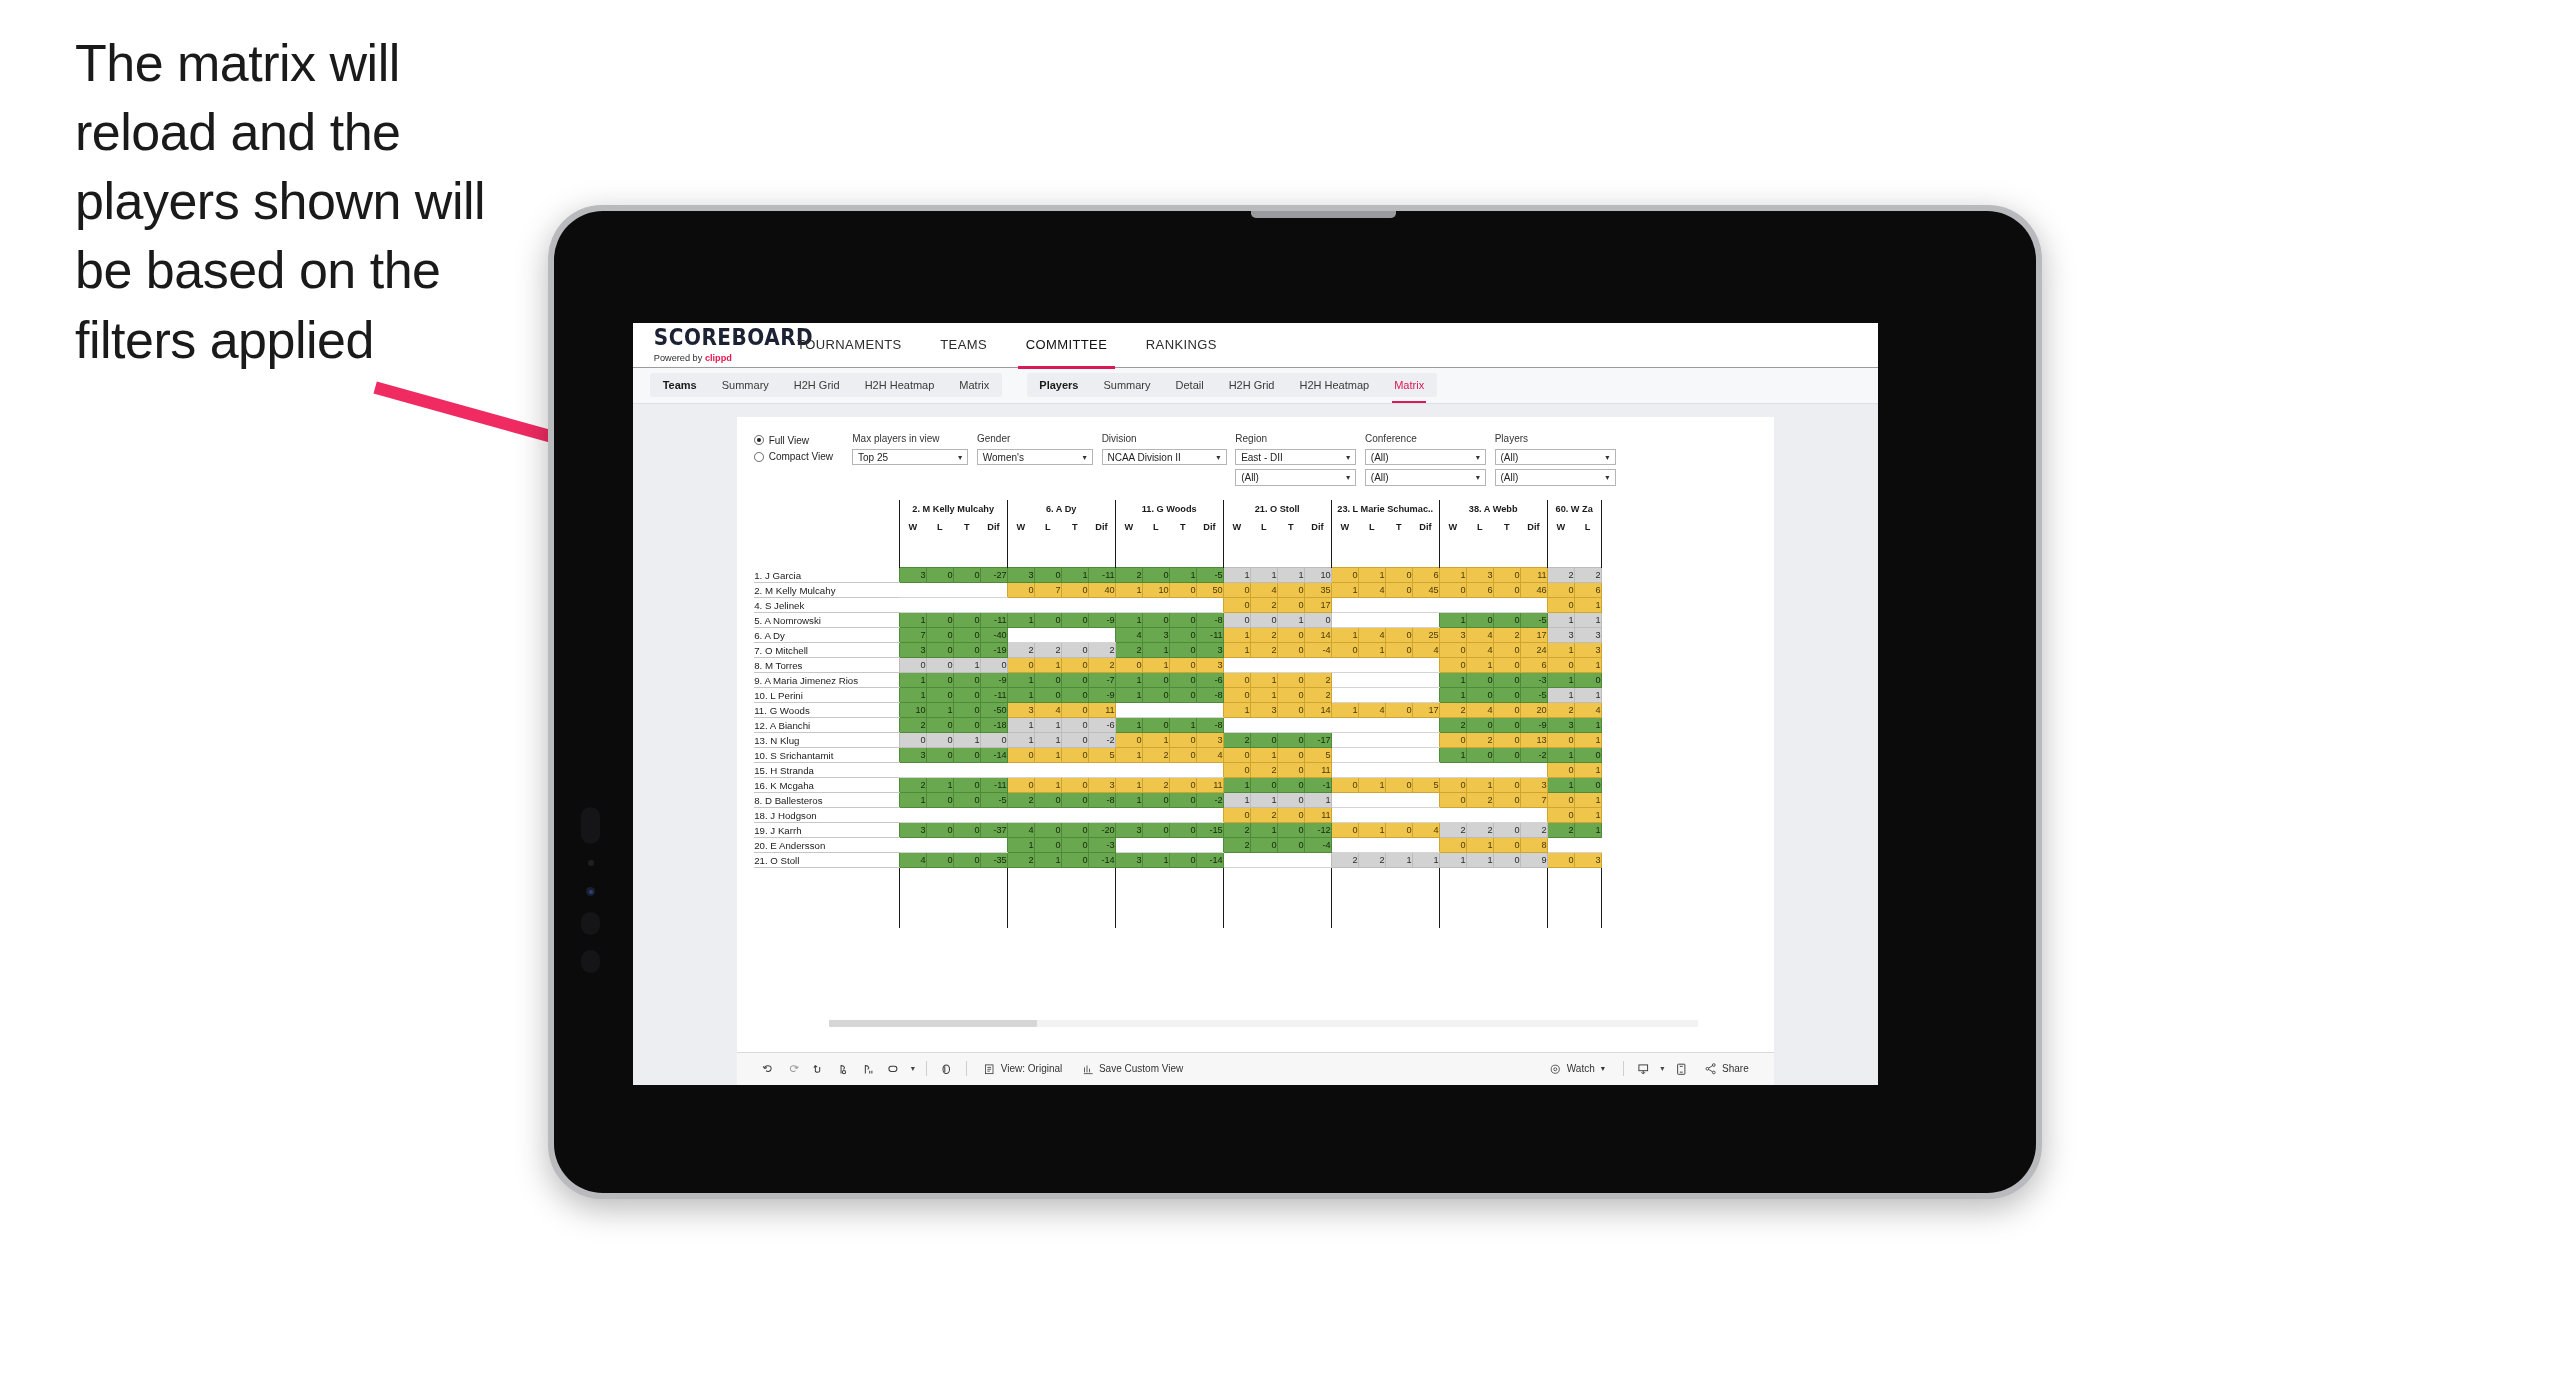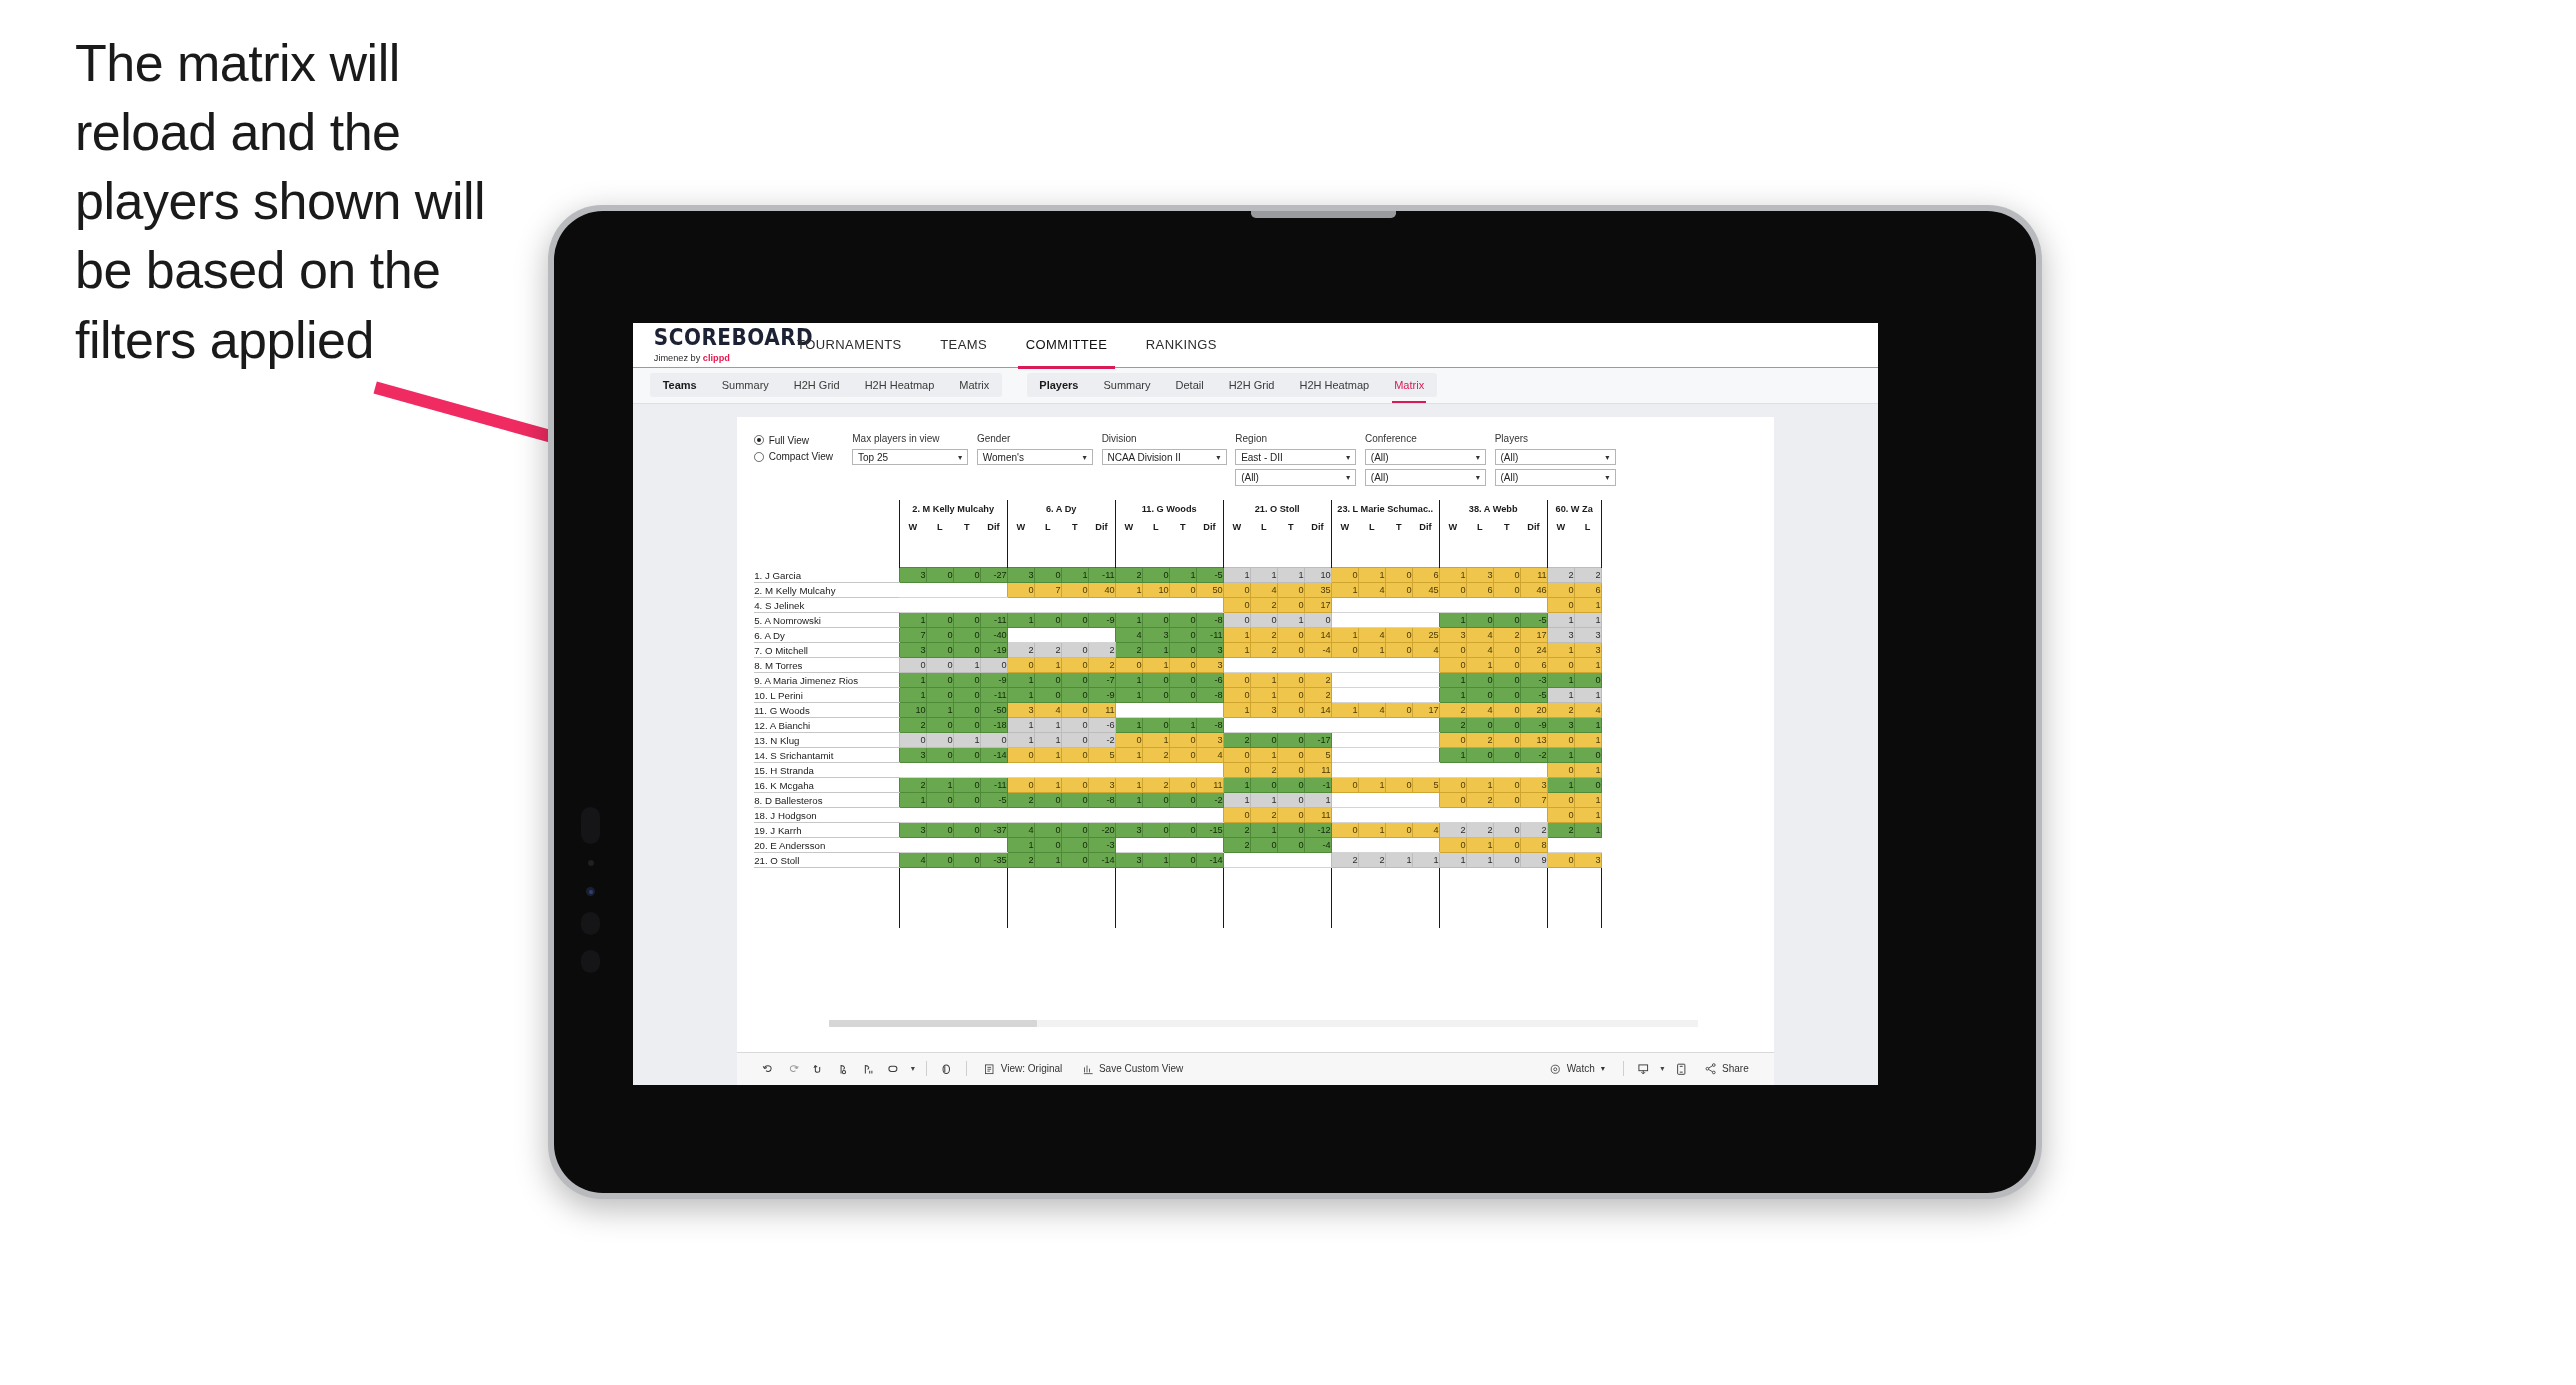--- a/index.html
+++ b/index.html
@@ -202,21 +202,21 @@
     <div class="cam-dot" id="cam-small"></div>
     <div class="cam-dot" id="cam-led"></div>
     <div class="cam-dot" id="cam-b"></div>
     <div class="cam-dot" id="cam-c"></div>
 
     <div id="screen">
 
       <div id="topnav">
         <div id="brand">
           <div id="brand-title">SCOREBOARD</div>
-          <div id="brand-sub"><span>Jimenez by </span><b>clippd</b></div>
+          <div id="brand-sub"><span>Powered by </span><b>clippd</b></div>
         </div>
         <div class="topnav-item">TOURNAMENTS</div>
         <div class="topnav-item">TEAMS</div>
         <div class="topnav-item active">COMMITTEE</div>
         <div class="topnav-item">RANKINGS</div>
       </div>
 
       <div id="subnav">
         <div class="subgroup">
           <div class="sub-item bold">Teams</div>
@@ -709,21 +709,21 @@
                       <td class="cell ce" style="width: 27px;"></td>
                       <td class="cell ce grp-r" style="width: 27px;"></td>
                       <td class="cell cy grp-l" style="width: 27px;">0</td>
                       <td class="cell cy" style="width: 27px;">2</td>
                       <td class="cell cy" style="width: 27px;">0</td>
                       <td class="cell cy grp-r" style="width: 27px;">13</td>
                       <td class="cell cy grp-l" style="width: 27px;">0</td>
                       <td class="cell cy grp-r" style="width: 27px;">1</td>
                     </tr>
                     <tr>
-                      <td class="rowlabel">14. S Srichantamit</td>
+                      <td class="rowlabel">10. S Srichantamit</td>
                       <td class="cell cg grp-l" style="width: 27px;">3</td>
                       <td class="cell cg" style="width: 27px;">0</td>
                       <td class="cell cg" style="width: 27px;">0</td>
                       <td class="cell cg grp-r" style="width: 27px;">-14</td>
                       <td class="cell cy grp-l" style="width: 27px;">0</td>
                       <td class="cell cy" style="width: 27px;">1</td>
                       <td class="cell cy" style="width: 27px;">0</td>
                       <td class="cell cy grp-r" style="width: 27px;">5</td>
                       <td class="cell cy grp-l" style="width: 27px;">1</td>
                       <td class="cell cy" style="width: 27px;">2</td>

